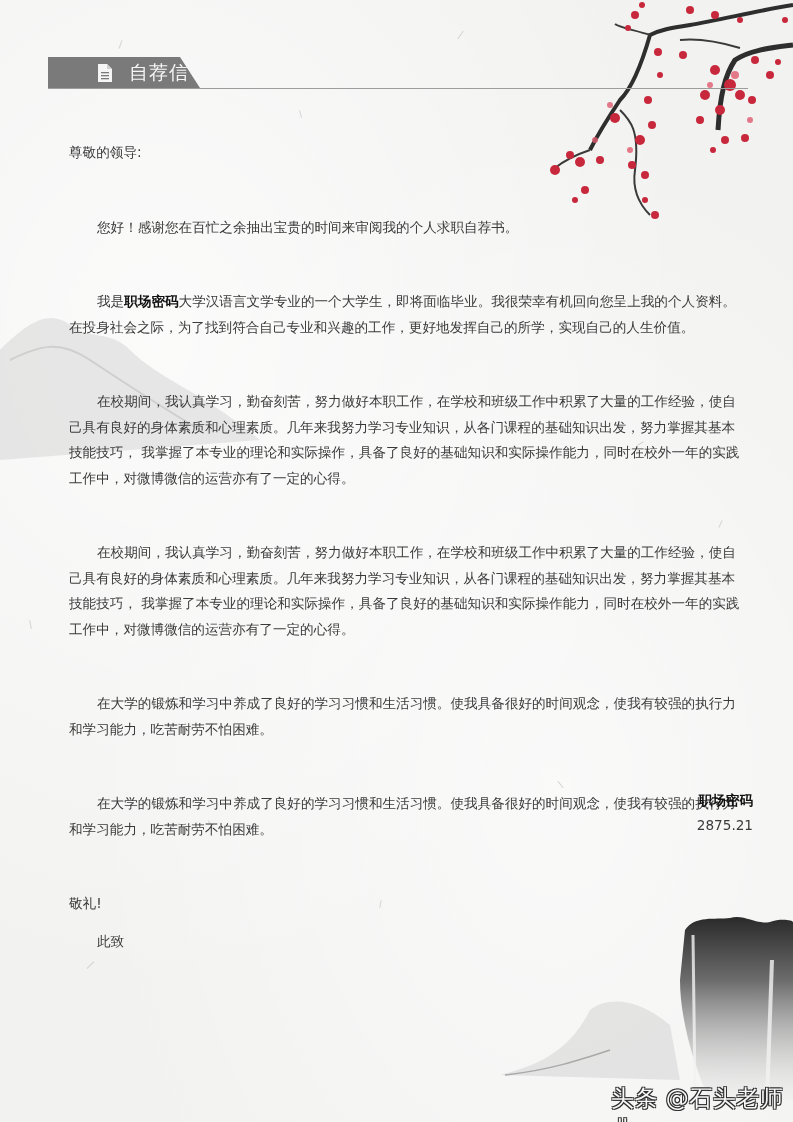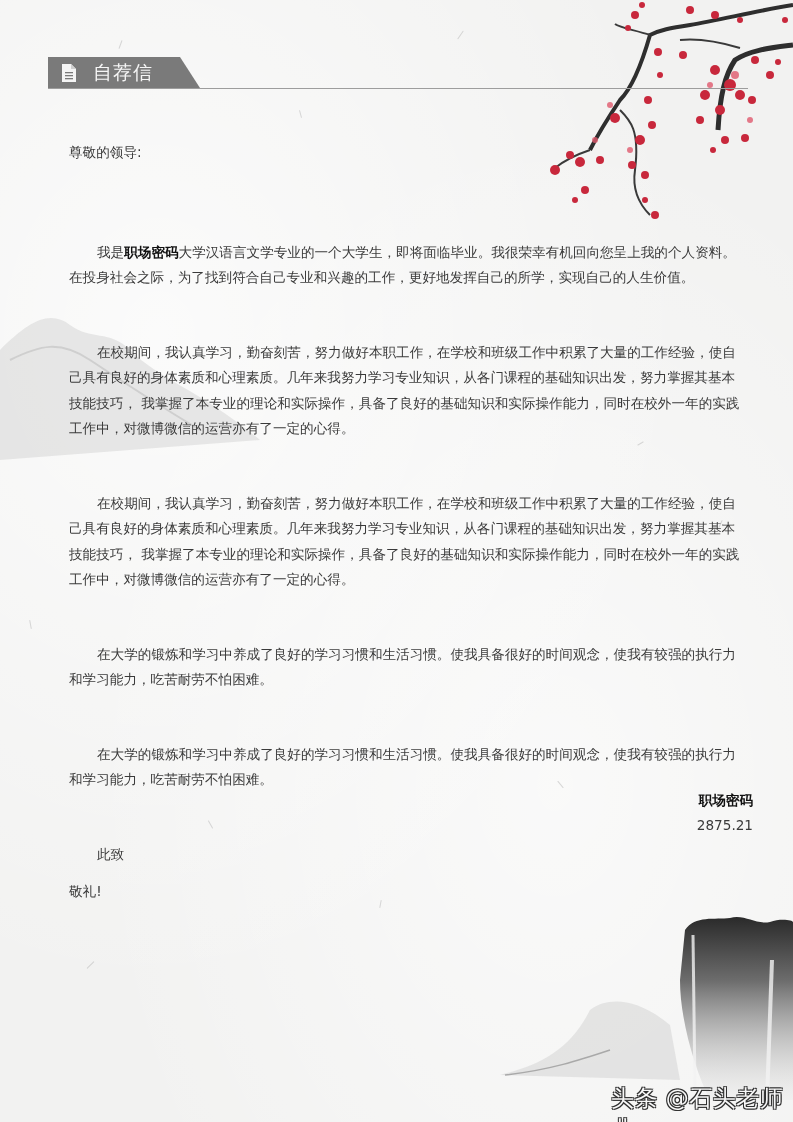--- a/index.html
+++ b/index.html
@@ -17,21 +17,21 @@
         #f2f2f1;
     }
     .fleck { position: absolute; background: #b9b9b9; border-radius: 1px; opacity: .55; }
 
     
     .header { position: absolute; left: 48px; top: 57px; width: 700px; height: 32px; }
     .header-tab {
       position: absolute; left: 0; top: 0; height: 31px; width: 152px;
       background: #7a7a7a;
       clip-path: polygon(0 0, 132px 0, 152px 100%, 0 100%);
-      display: flex; align-items: center;
+      display: flex; align-items: center; padding-left: 36px;
     }
     .header-line { position: absolute; left: 0; top: 31px; width: 700px; height: 1px; background: #9d9d9d; }
     .doc-icon { margin-left: 14px; width: 14px; height: 18px; }
     .header-title { color: #f5f5f5; font-size: 19px; margin-left: 17px; letter-spacing: 1px; }
 
     
     .content { position: absolute; left: 57px; top: 128px; width: 700px; font-size: 13.6px; line-height: 25.5px; }
     .p { margin: 12px; }
     .indent { text-indent: 28px; }
     .gap { height: 25px; }
@@ -149,31 +149,32 @@
       <rect x="3" y="14" width="8" height="1.3" fill="#7a7a7a"></rect>
     </svg>
     <span class="header-title">自荐信</span>
   </div>
   <div class="header-line"></div>
 </div>
 
 <div class="content">
   <p class="p">尊敬的领导:</p>
   <div class="gap"></div>
+  <p class="p indent">您好！感谢您在百忙之余抽出宝贵的时间来审阅我的个人求职自荐书。</p>
   <div class="gap"></div>
   <p class="p indent"><span>我是</span><b>职场密码</b><span>大学汉语言文学专业的一个大学生，即将面临毕业。我很荣幸有机回向您呈上我的个人资料。在投身社会之际，为了找到符合自己专业和兴趣的工作，更好地发挥自己的所学，实现自己的人生价值。</span></p>
   <div class="gap"></div>
   <p class="p indent">在校期间，我认真学习，勤奋刻苦，努力做好本职工作，在学校和班级工作中积累了大量的工作经验，使自己具有良好的身体素质和心理素质。几年来我努力学习专业知识，从各门课程的基础知识出发，努力掌握其基本技能技巧， 我掌握了本专业的理论和实际操作，具备了良好的基础知识和实际操作能力，同时在校外一年的实践工作中，对微博微信的运营亦有了一定的心得。</p>
   <div class="gap"></div>
   <p class="p indent">在校期间，我认真学习，勤奋刻苦，努力做好本职工作，在学校和班级工作中积累了大量的工作经验，使自己具有良好的身体素质和心理素质。几年来我努力学习专业知识，从各门课程的基础知识出发，努力掌握其基本技能技巧， 我掌握了本专业的理论和实际操作，具备了良好的基础知识和实际操作能力，同时在校外一年的实践工作中，对微博微信的运营亦有了一定的心得。</p>
   <div class="gap"></div>
   <p class="p indent">在大学的锻炼和学习中养成了良好的学习习惯和生活习惯。使我具备很好的时间观念，使我有较强的执行力和学习能力，吃苦耐劳不怕困难。</p>
   <div class="gap"></div>
   <p class="p indent">在大学的锻炼和学习中养成了良好的学习习惯和生活习惯。使我具备很好的时间观念，使我有较强的执行力和学习能力，吃苦耐劳不怕困难。</p>
   <div class="gap"></div>
+  <p class="p">敬礼!</p>
   <p class="p indent">此致</p>
-  <p class="p">敬礼!</p>
 </div>
 
 <div class="sign" style="top:792px"><b>职场密码</b></div>
 <div class="sign" style="top:817px">2875.21</div>
 
 <div class="watermark">头条 @石头老师儿</div>
 
 </body></html>

